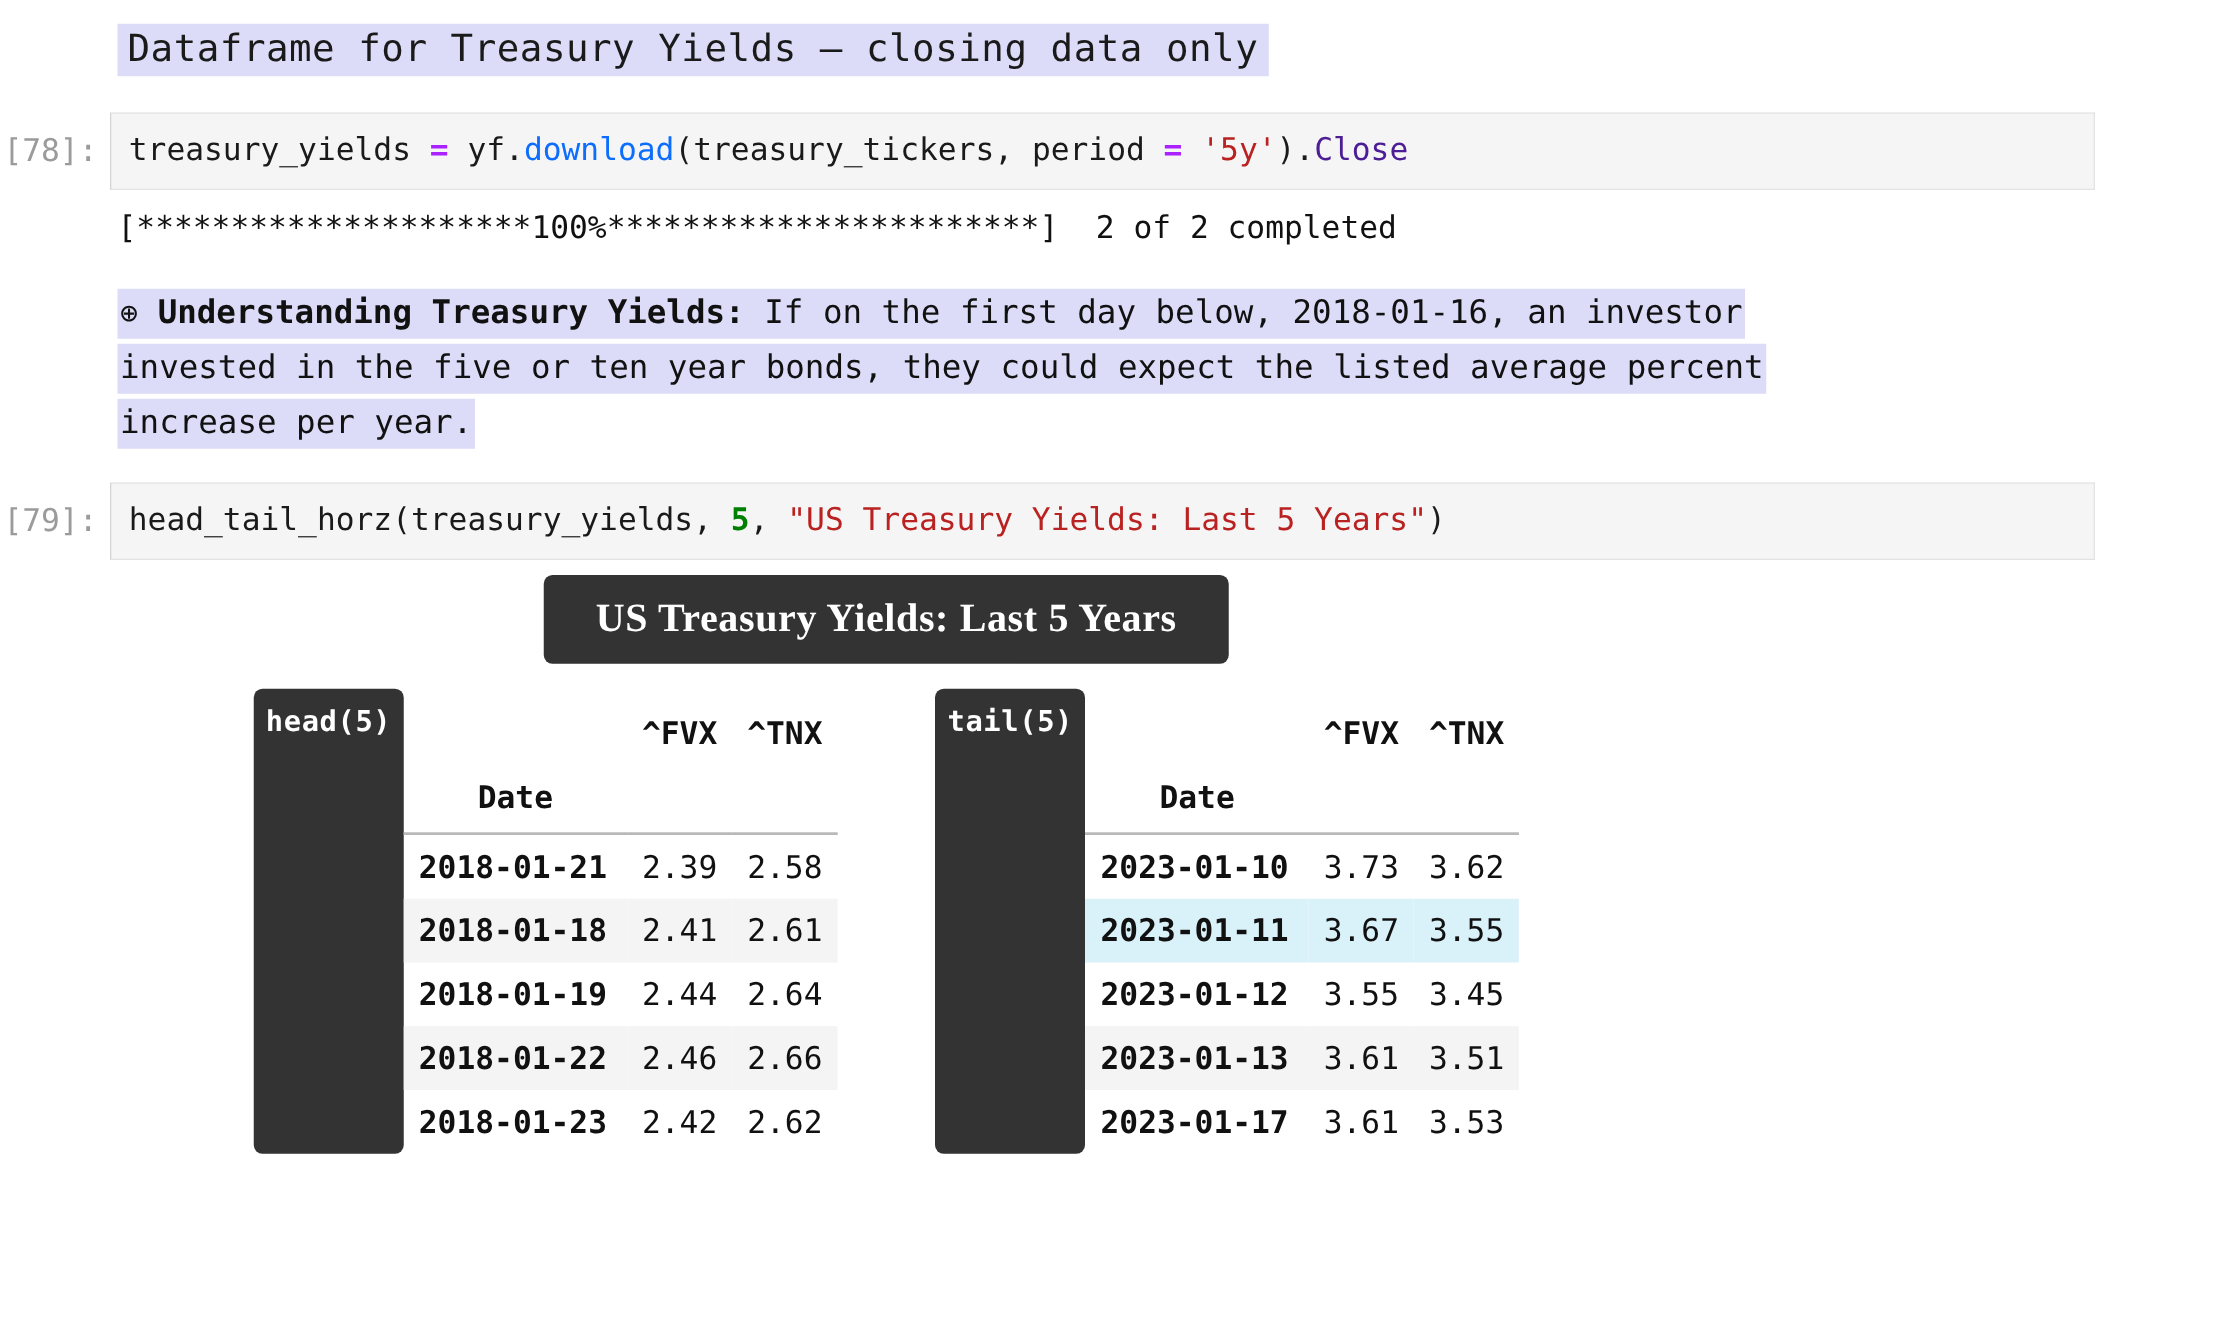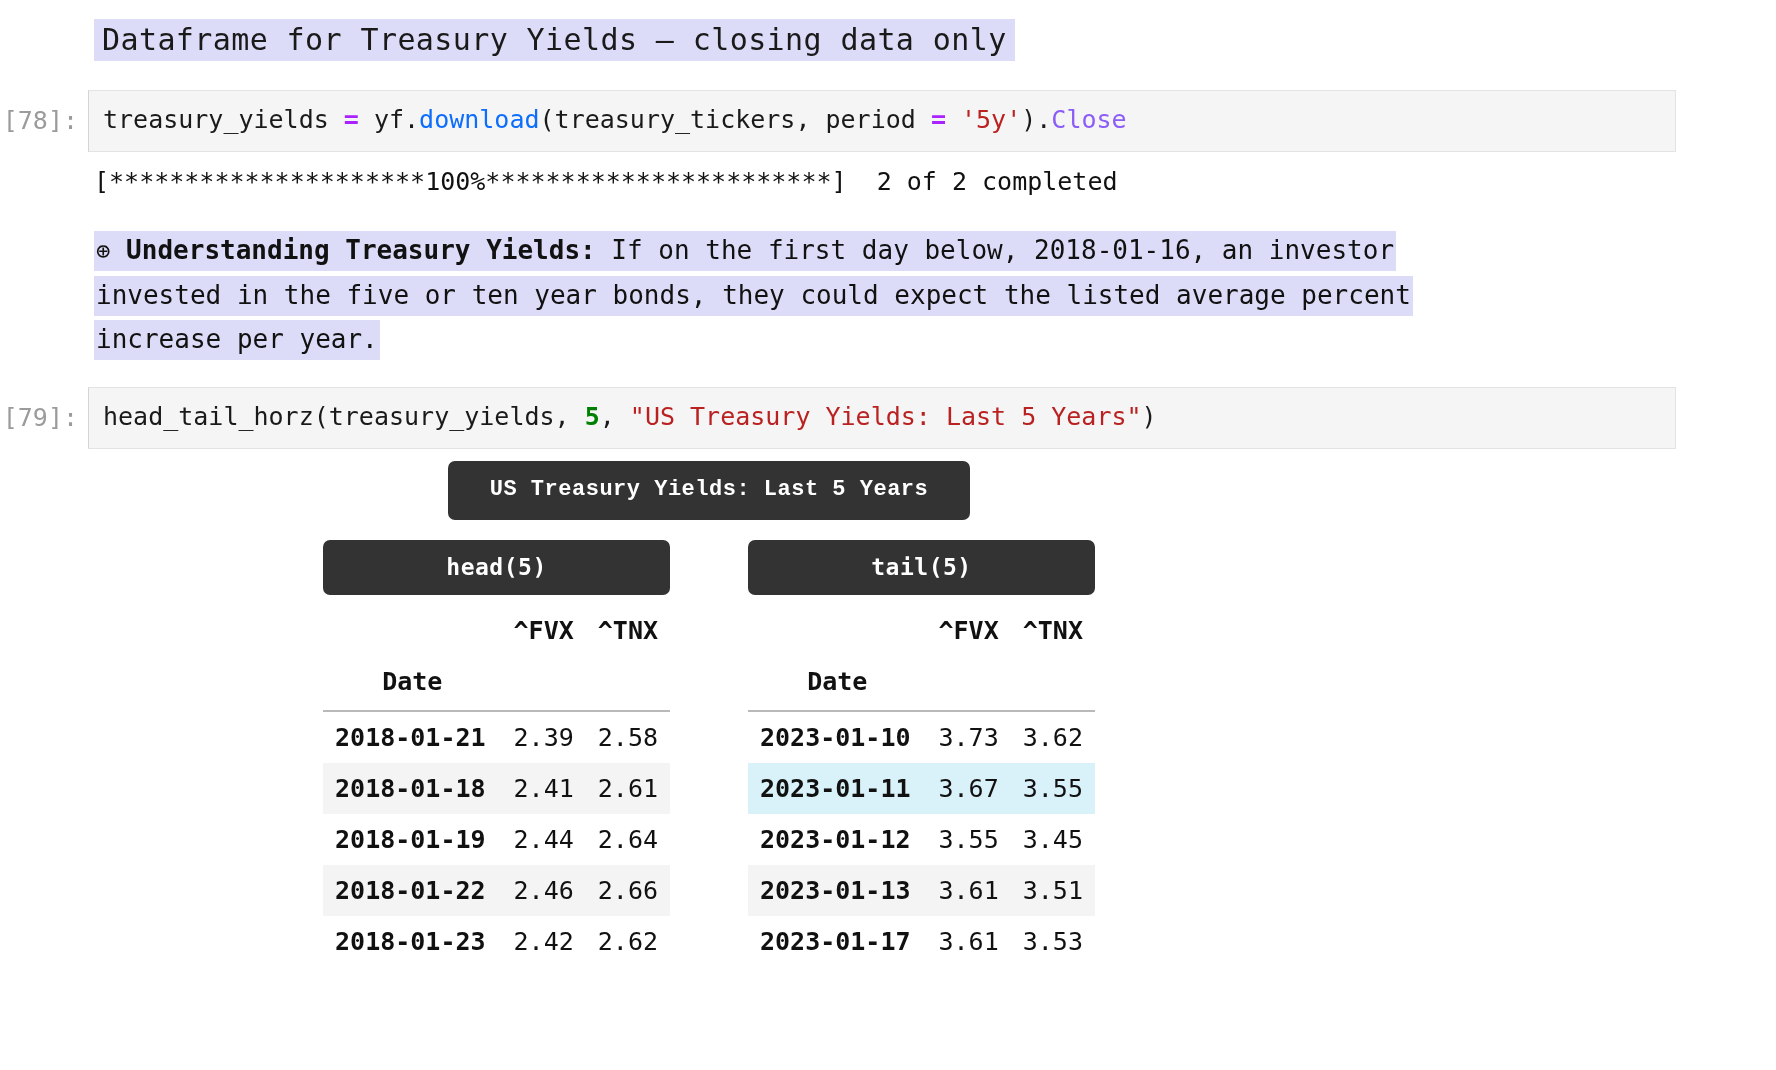--- a/index.html
+++ b/index.html
@@ -93,21 +93,21 @@
     font-size: 25px;
     line-height: 36px;
     font-family: "DejaVu Sans Mono", "Liberation Mono", monospace;
     color: #1a1a1a;
     white-space: pre;
     overflow: hidden;
   }
   .tok-op      { color: #aa22ff; font-weight: 700; }
   .tok-fn      { color: #0d6efd; }
   .tok-str     { color: #ba2121; }
-  .tok-attr    { color: #8b5cf6; }
+  .tok-attr    { color: #4c1d95; }
   .tok-num     { color: #008000; font-weight: 600; }
 
   
   .stream-out {
     padding-left: 94px;
     margin-top: 10px;
     font-size: 25px;
     line-height: 40px;
     font-family: "DejaVu Sans Mono", "Liberation Mono", monospace;
     color: #111;
@@ -121,37 +121,36 @@
   }
   .df-center {
     width: 1230px;
     display: flex;
     flex-direction: column;
     align-items: center;
   }
   .df-title {
     background: #333333;
     color: #ffffff;
-    font-family: Liberation Mono, monospace;
-    font-size: 22px;
+    font-family: Liberation Serif, serif;
+    font-size: 32px;
     font-weight: 700;
     letter-spacing: 0.5px;
     padding: 16px 42px 18px 42px;
     border-radius: 7px;
     text-align: center;
   }
   .tables-row {
     display: flex;
     justify-content: center;
     gap: 78px;
     margin-top: 20px;
   }
   .table-block {
     display: flex;
-    flex-direction: column;
   }
   .sub-title {
     background: #333333;
     color: #ffffff;
     font-family: "DejaVu Sans Mono", "Liberation Mono", monospace;
     font-size: 23px;
     font-weight: 700;
     letter-spacing: 0.5px;
     padding: 14px 10px 15px 10px;
     border-radius: 7px;

